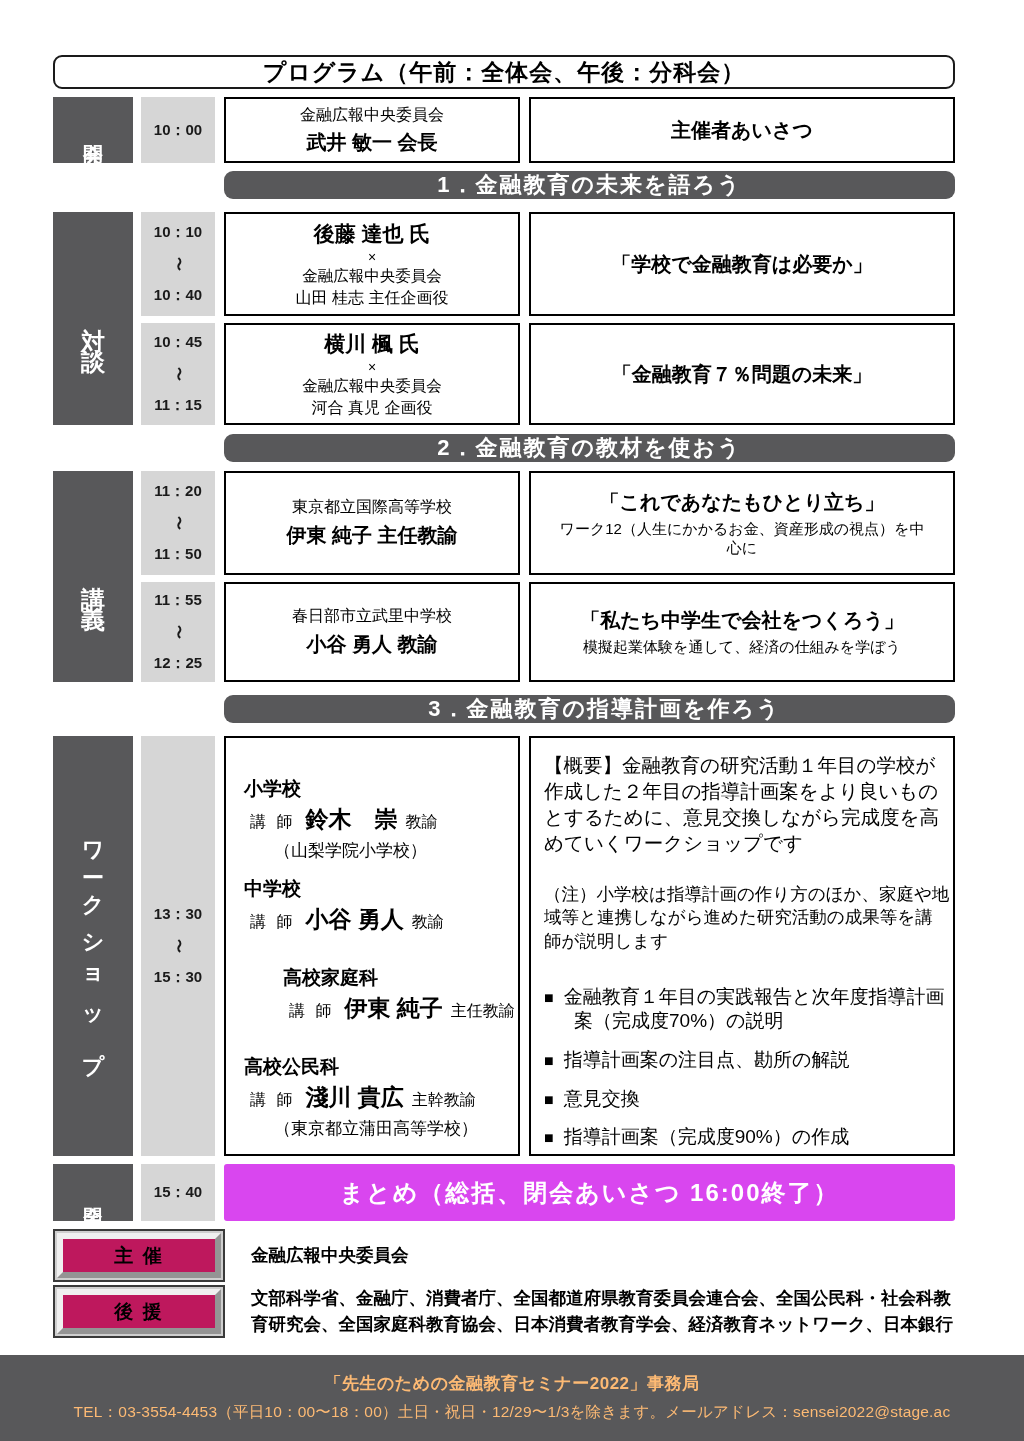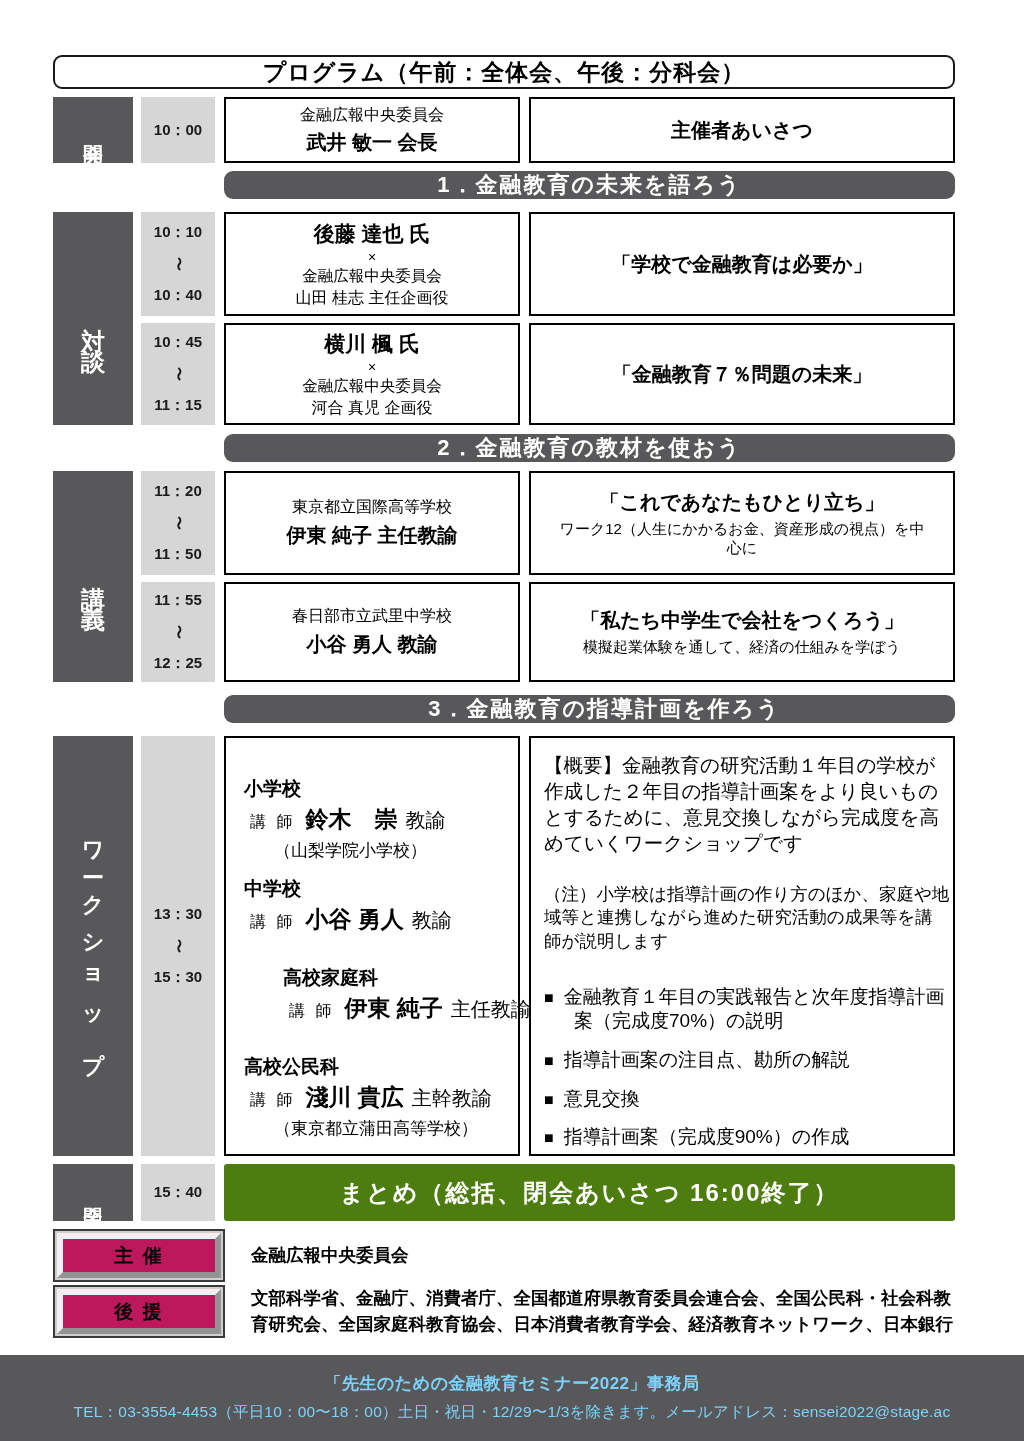--- a/index.html
+++ b/index.html
@@ -74,35 +74,35 @@
   .k-topic-sub   { font-size:15px; margin-top:3px; padding:0 26px; line-height:1.3; }
 
   
   .h-workshop { height:420px; margin-bottom:8px; }
   .h-workshop .label-box { font-size:22px; letter-spacing:14px; padding-top:10px; }
   .ws-speaker { justify-content:flex-start; align-items:flex-start; text-align:left; padding:38px 0 0 18px; }
   .ws-category { font-size:19px; font-weight:bold; }
   .ws-line { margin-top:2px; padding-left:6px; white-space:nowrap; }
   .ws-koshi { font-size:16px; letter-spacing:3px; }
   .ws-name  { font-size:23px; font-weight:600; margin-left:10px; }
-  .ws-suffix{ font-size:20px; margin-left:8px; }
+  .ws-suffix{ font-size:16px; margin-left:8px; }
   .ws-note  { font-size:17px; padding-left:30px; margin-top:4px; }
   .ws-group { margin-bottom:14px; }
   .ws-topic { justify-content:flex-start; align-items:flex-start; text-align:left; padding:14px 3px 0 13px;gap:16px; }
   .ws-overview { font-size:19.5px; line-height:1.34; }
   .ws-note-p   { font-size:17.5px; line-height:1.35; margin-top:10px; }
   .ws-bullets  { margin-top:16px; width:100%; }
   .bullet { font-size:19px; line-height:1.25; margin-bottom:15px; padding-left:30px; text-indent:-30px; }
   .bullet-marker { font-size:16px; margin-right:10px; }
 
   
   .h-closing { height:57px; margin-bottom:8px; }
   .h-closing .label-box { font-size:19px; letter-spacing:1px; line-height:1.12; }
   .summary-bar {
-    width:731px; margin-left:9px; background:#4d7c0f; border-radius:3px;
+    width:731px; margin-left:9px; background:#d946ef; border-radius:3px;
     color:#fff; font-weight:bold; font-size:24px; letter-spacing:2px;
     display:flex; align-items:center; justify-content:center;
   }
 
   
   .sponsor-row { display:flex; align-items:center; }
   .r-organizer { height:53px; margin-bottom:3px; }
   .r-support   { height:53px; }
   .bevel {
     width:172px; height:100%; flex:none; border:2px solid #3a3a3a; background:#cfcfcf; padding:2px;
@@ -113,21 +113,21 @@
     border-bottom:6px solid #949494; border-right:6px solid #949494;
     background:#be185d; color:#000;
     display:flex; align-items:center; justify-content:center;
     font-size:19px; font-weight:bold; letter-spacing:2px;
   }
   .sponsor-text { margin-left:26px; font-size:17.5px; font-weight:600; width:704px; line-height:1.45; }
 
   
   .footer {
     position:absolute; left:0; bottom:0; width:1024px; height:86px;
-    background:#58585a; color:#7dd3fc; text-align:center; padding-top:17px;
+    background:#58585a; color:#fdba74; text-align:center; padding-top:17px;
   }
   .footer-line1 { font-size:17px; font-weight:bold; letter-spacing:0.5px; }
   .footer-line2 { font-size:15.5px; margin-top:7px; letter-spacing:0.2px; }
 </style>
 </head>
 <body>
 
 <div class="page">
   <div class="content">
 

